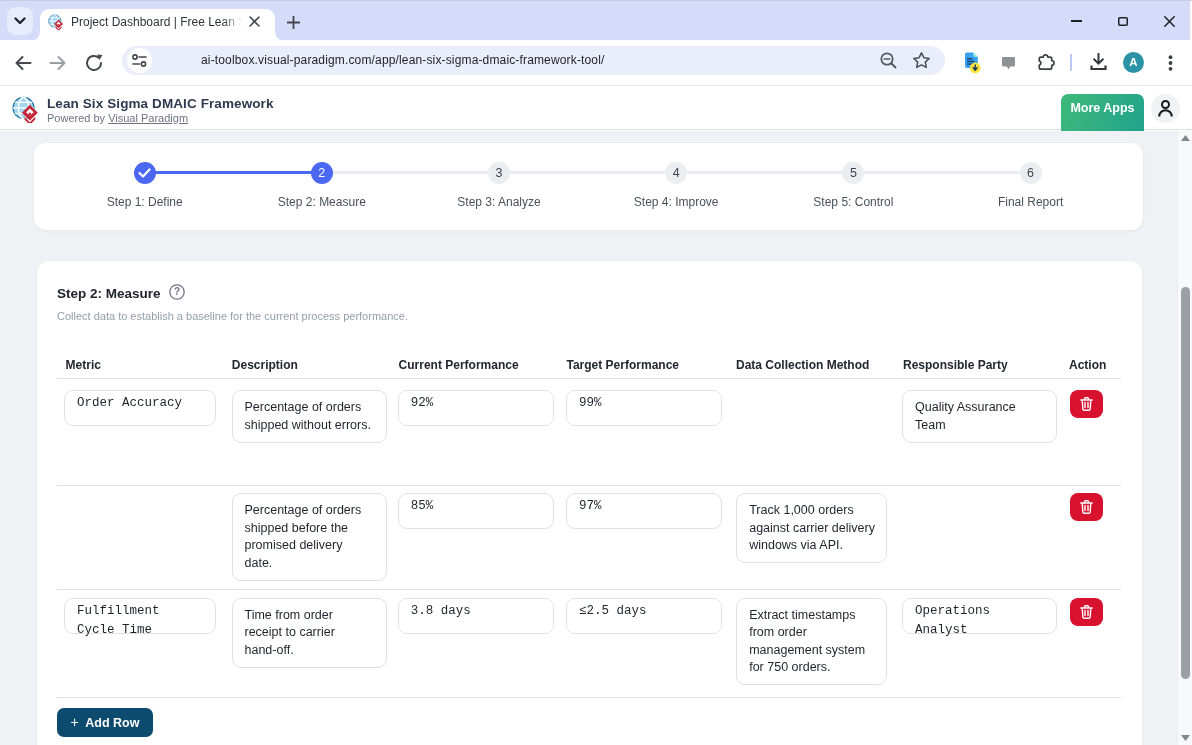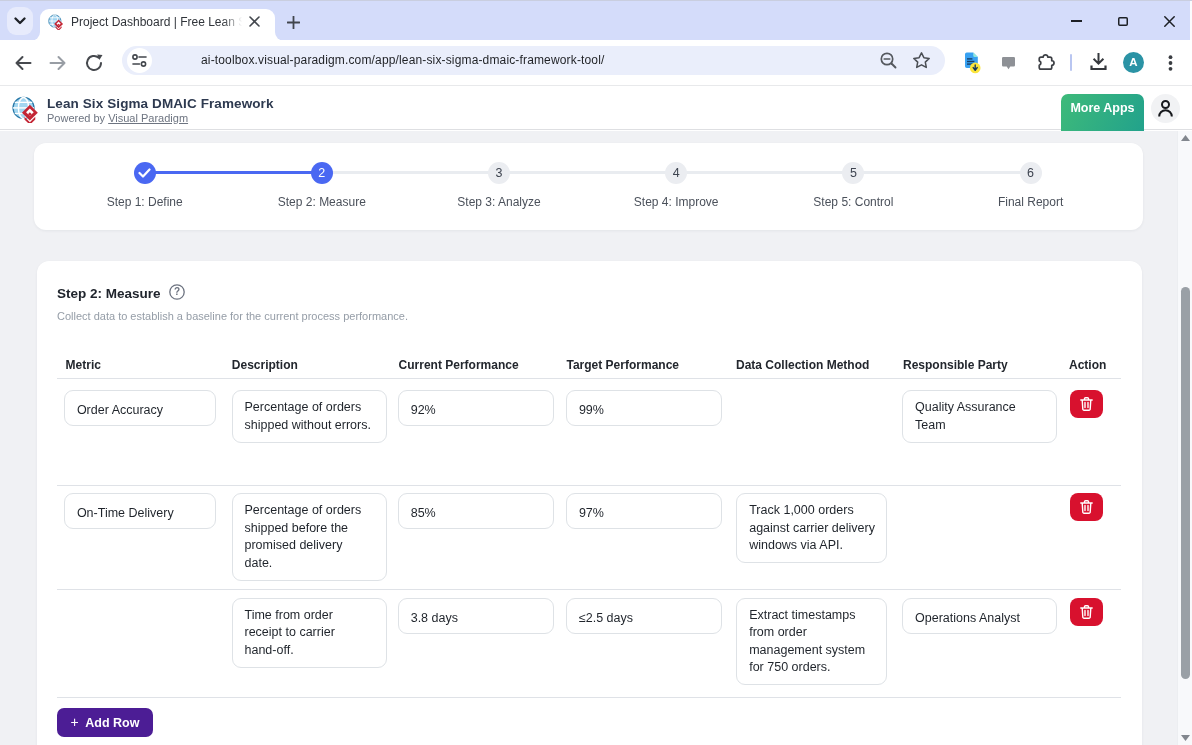--- a/index.html
+++ b/index.html
@@ -42,24 +42,24 @@
   .scirc.active { background:#4a68f2; color:#fff; }
   .slabel { position:absolute; top:52px; width:160px; text-align:center; font-size:12px; color:#4b515b; }
 
   
   #mtitle { position:absolute; left:20px; top:25px; font-size:13.5px; font-weight:bold; color:#20252d; }
   #msub { position:absolute; left:20px; top:49px; font-size:11px; color:#959da7; }
   .th { position:absolute; top:97px; font-size:12px; font-weight:bold; color:#23272e; }
   .sep { position:absolute; left:20px; width:1064px; height:1px; background:#dfe2e7; }
   .inp { position:absolute; background:#fff; border:1px solid #dee2e6; border-radius:9px; font-size:12.5px; color:#1f242b; line-height:17.5px; padding:8px 12px; }
   .inp div { white-space:nowrap; }
-  .inp.one { line-height:19px; padding-top:10px; }
+  .inp.one { line-height:19px; padding-top:3px;font-family:Liberation Mono, monospace; }
   .del { position:absolute; width:33px; height:28px; border-radius:8px; background:#d8112e; }
   .del svg { position:absolute; left:10px; top:7px; }
-  #addrow { position:absolute; left:20px; top:447px; width:96px; height:29px; border-radius:7px; background:#4c1d95; color:#fff; font-size:12.5px; font-weight:bold; text-align:center; line-height:29px; }
+  #addrow { position:absolute; left:20px; top:447px; width:96px; height:29px; border-radius:7px; background:#0c4a6e; color:#fff; font-size:12.5px; font-weight:bold; text-align:center; line-height:29px; }
 
   
   #scrollbar { position:absolute; left:1177px; top:0px; width:15px; height:614px; background:#f8f9fb; border-left:1px solid #eceef1; }
   #sthumb { position:absolute; left:3px; top:156px; width:9px; height:392px; border-radius:5px; background:#999fa0; background:#9aa0a6; }
 </style>
 </head>
 <body>
 
 <div id="tabstrip">
     <div style="position:absolute;right:0;top:0;width:2px;height:40px;background:#fbfcfe"></div>
@@ -236,40 +236,40 @@
     <div class="inp" style="left:865px;top:129px;width:155px;height:53px">
         <div>Quality Assurance</div>
         <div>Team</div>
       </div>
     <div class="del" style="left:1032.8px;top:129px">
         <svg width="13" height="14" viewBox="0 0 13 14">
           <path d="M0.8 3 H12.2 M4.5 3 V1.8 A1 1 0 0 1 5.5 0.8 H7.5 A1 1 0 0 1 8.5 1.8 V3 M2.2 3 L2.8 12 A1.2 1.2 0 0 0 4 13.2 H9 A1.2 1.2 0 0 0 10.2 12 L10.8 3 M5 5.5 V10.5 M8 5.5 V10.5" fill="none" stroke="#fff" stroke-width="1.4" stroke-linecap="round"></path>
         </svg>
       </div>
 
-    <div class="inp one" style="left:26.9px;top:232px;width:152px;height:36px">On-Time Delivery</div>
     <div class="inp" style="left:194.5px;top:232px;width:155px;height:88px">
         <div>Percentage of orders</div>
         <div>shipped before the</div>
         <div>promised delivery</div>
         <div>date.</div>
       </div>
     <div class="inp one" style="left:360.7px;top:232px;width:156px;height:36px">85%</div>
     <div class="inp one" style="left:528.9px;top:232px;width:156px;height:36px">97%</div>
     <div class="inp" style="left:699.2px;top:232px;width:151px;height:70px">
         <div>Track 1,000 orders</div>
         <div>against carrier delivery</div>
         <div>windows via API.</div>
       </div>
     <div class="del" style="left:1032.8px;top:232px">
         <svg width="13" height="14" viewBox="0 0 13 14">
           <path d="M0.8 3 H12.2 M4.5 3 V1.8 A1 1 0 0 1 5.5 0.8 H7.5 A1 1 0 0 1 8.5 1.8 V3 M2.2 3 L2.8 12 A1.2 1.2 0 0 0 4 13.2 H9 A1.2 1.2 0 0 0 10.2 12 L10.8 3 M5 5.5 V10.5 M8 5.5 V10.5" fill="none" stroke="#fff" stroke-width="1.4" stroke-linecap="round"></path>
         </svg>
       </div>
 
+    <div class="inp one" style="left:26.9px;top:336.5px;width:152px;height:36px">Fulfillment Cycle Time</div>
     <div class="inp" style="left:194.5px;top:336.5px;width:155px;height:70px">
         <div>Time from order</div>
         <div>receipt to carrier</div>
         <div>hand-off.</div>
       </div>
     <div class="inp one" style="left:360.7px;top:336.5px;width:156px;height:36px">3.8 days</div>
     <div class="inp one" style="left:528.9px;top:336.5px;width:156px;height:36px">≤2.5 days</div>
     <div class="inp" style="left:699.2px;top:336.5px;width:151px;height:87px">
         <div>Extract timestamps</div>
         <div>from order</div>

